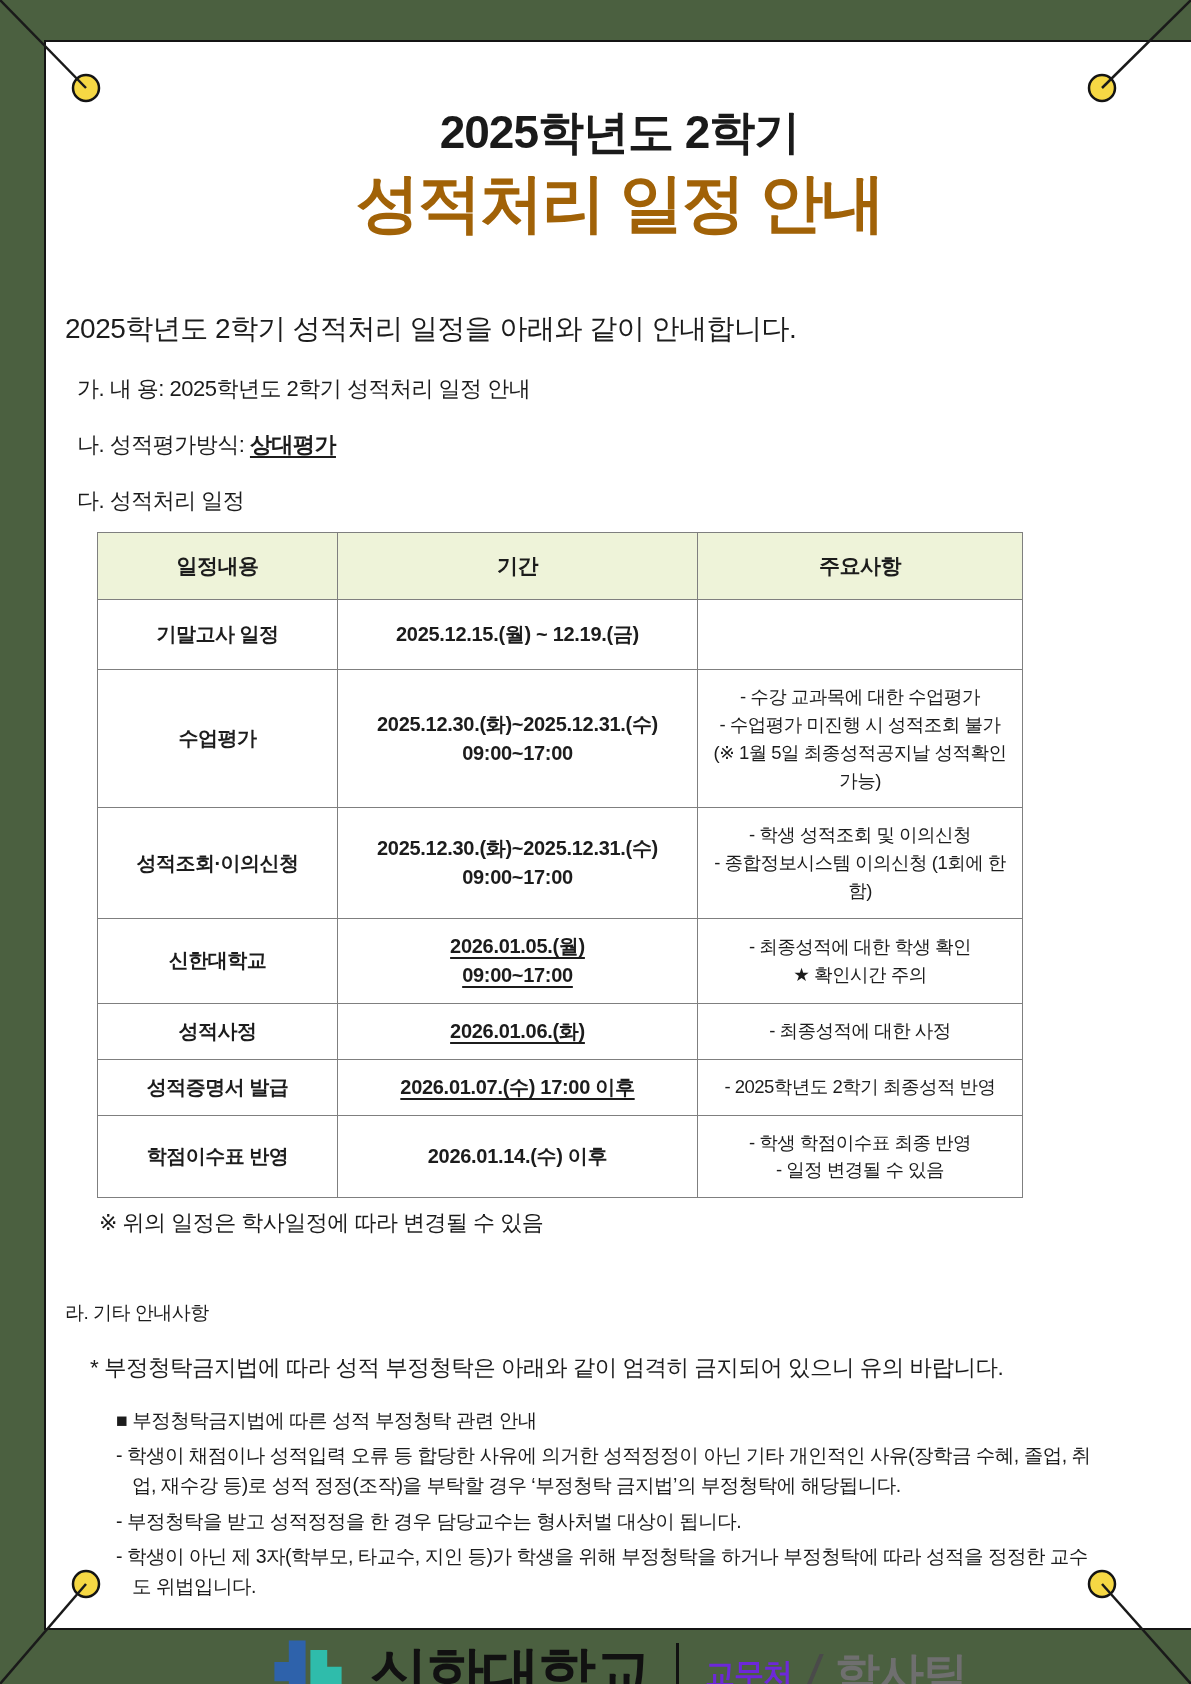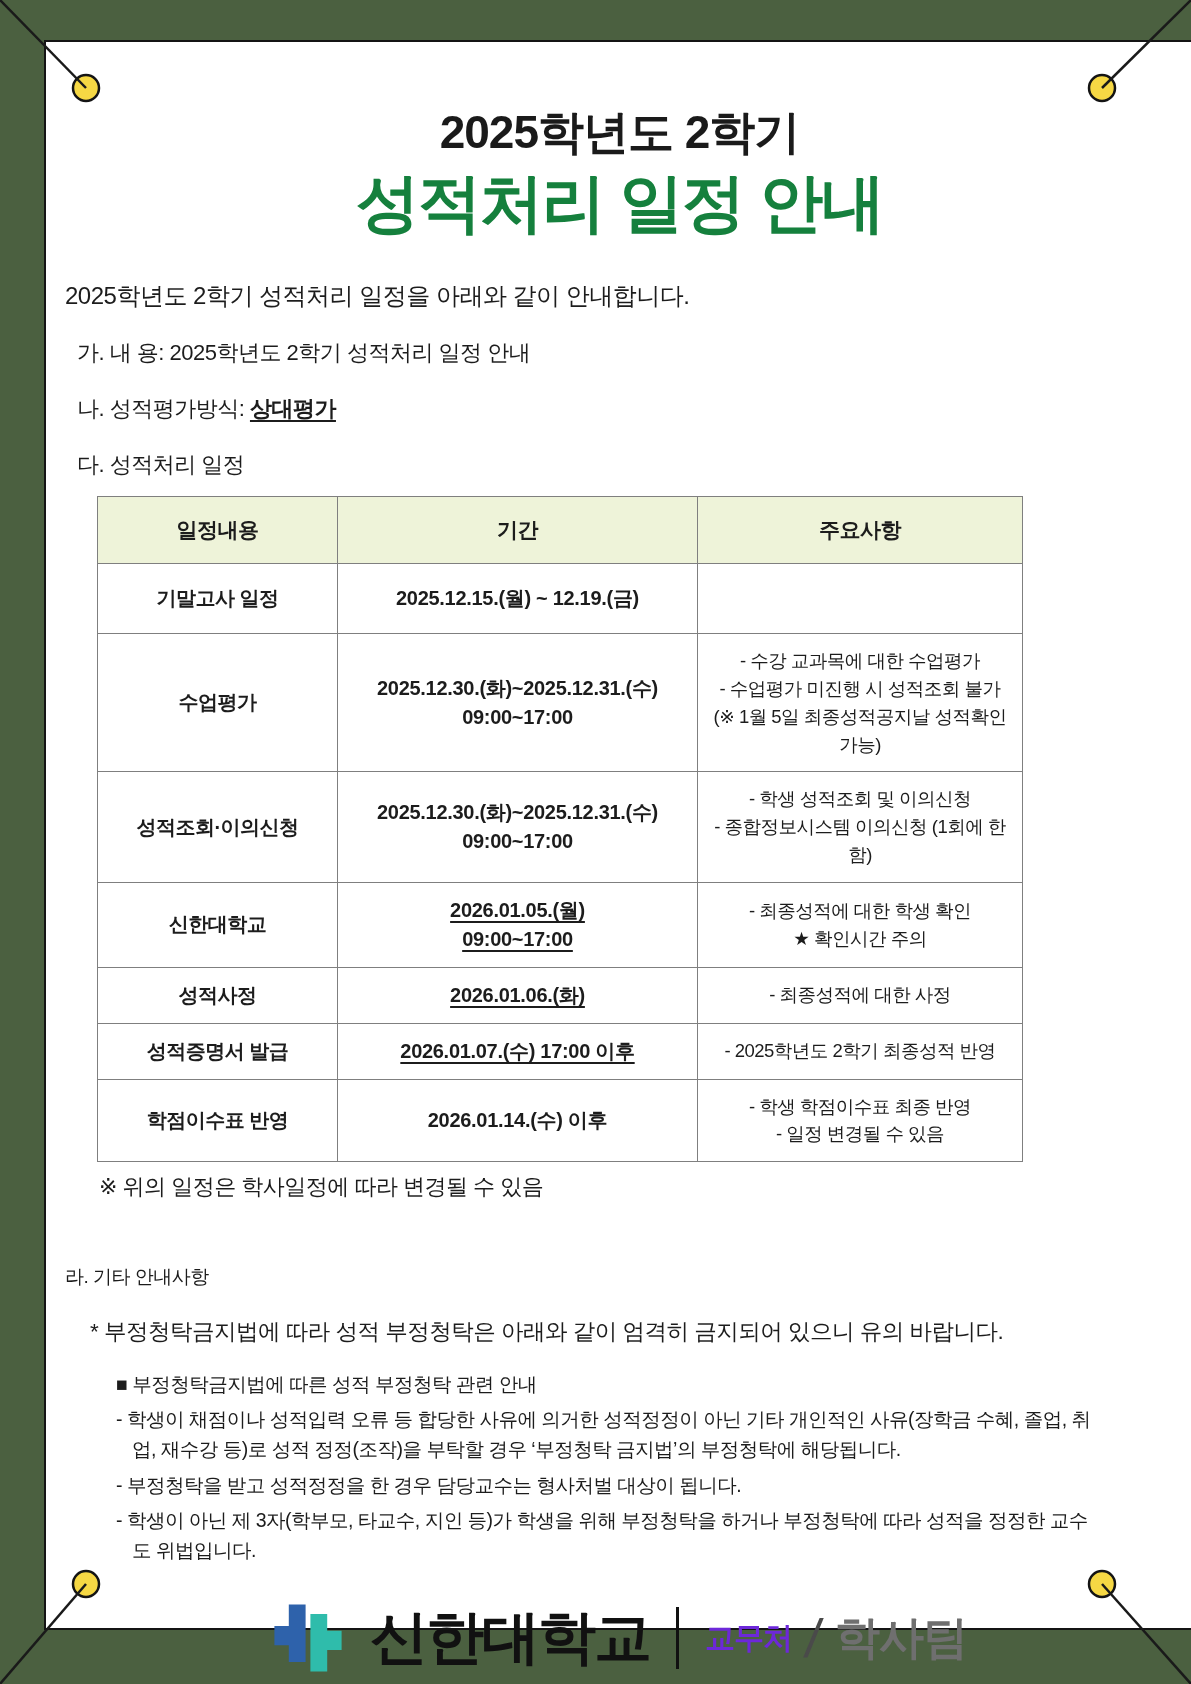--- a/index.html
+++ b/index.html
@@ -9,22 +9,22 @@
     font-family:"Liberation Sans","DejaVu Sans",sans-serif;
     color:#1c1c1c;
   }
   .poster{
     position:absolute;left:44px;top:40px;width:1151px;height:1590px;
     background:#ffffff;border:2px solid #141414;box-sizing:border-box;
     padding:16px 19px;
   }
   .title-block{text-align:center;}
   .title-line1{margin-top:48px;font-size:46px;font-weight:bold;letter-spacing:-1px;color:#1a1a1a;line-height:1.15;}
-  .title-line2{margin-top:8px;font-size:64px;font-weight:bold;letter-spacing:-2px;color:#15803d;line-height:1.15;}
-  .intro{margin-top:40px;font-size:24px;letter-spacing:-0.5px;}
+  .title-line2{margin-top:8px;font-size:64px;font-weight:bold;letter-spacing:-2px;color:#a16207;line-height:1.15;}
+  .intro{margin-top:70px;font-size:28px;letter-spacing:-0.5px;}
   .item-line{margin-top:26px;margin-left:12px;font-size:22px;letter-spacing:-0.5px;}
   .item-value-underline{font-weight:bold;text-decoration:underline;text-underline-offset:4px;}
   table.schedule{
     margin-top:16px;margin-left:32px;width:925px;border-collapse:collapse;
     table-layout:fixed;
   }
   table.schedule th, table.schedule td{
     border:1px solid #7f7f7f;text-align:center;vertical-align:middle;
     box-sizing:border-box;
   }

